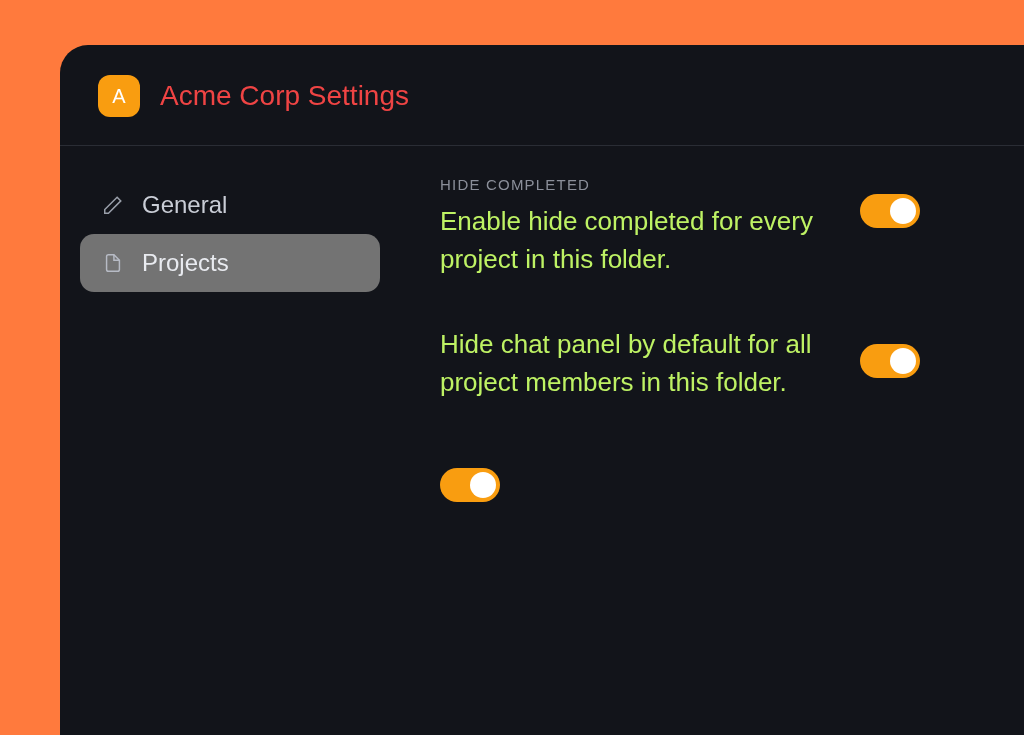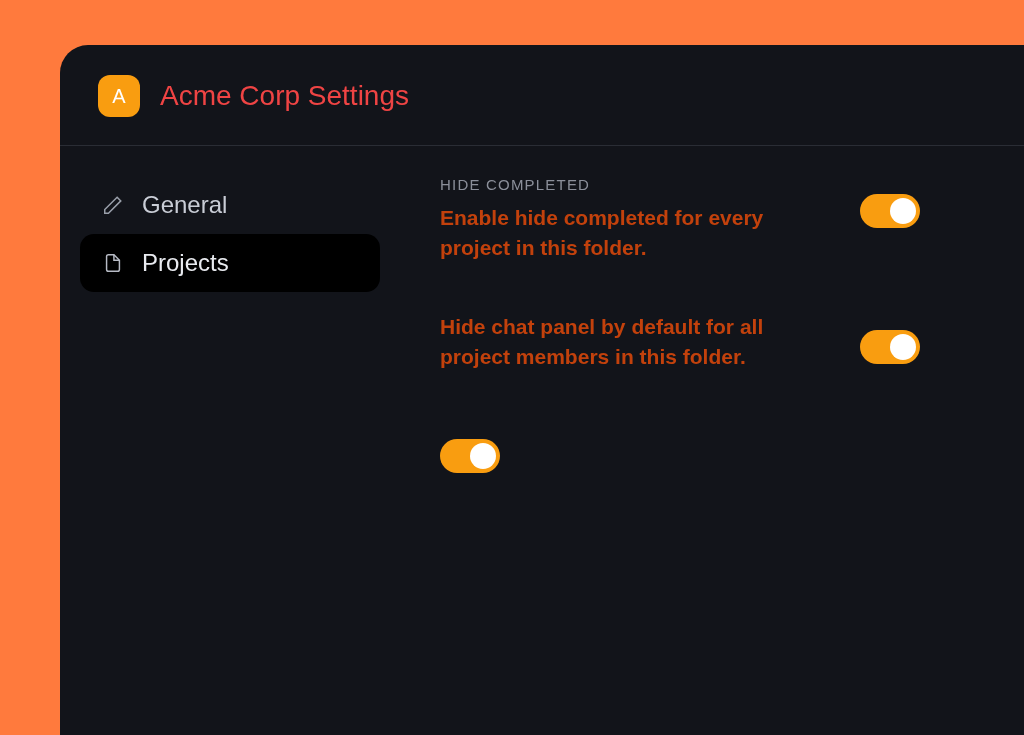--- a/index.html
+++ b/index.html
@@ -56,21 +56,21 @@
       display: flex;
       align-items: center;
       gap: 18px;
       padding: 15px 22px;
       border-radius: 14px;
       color: #C9CDD6;
       font-size: 24px;
       cursor: pointer;
     }
     .sidebar-item.active {
-      background: #000000;
+      background: #737373;
       color: #E9EBF0;
     }
     .sidebar-icon {
       width: 22px;
       height: 22px;
       flex-shrink: 0;
       stroke: #9AA0AB;
       stroke-width: 1.6;
       fill: none;
     }
@@ -92,24 +92,24 @@
     }
     .setting-title {
       color: #8B8F9A;
       font-size: 15px;
       letter-spacing: 1.2px;
       font-weight: 500;
       text-transform: uppercase;
       margin-bottom: 10px;
     }
     .setting-desc {
-      color: #c2410c;
-      font-size: 21px;
+      color: #bef264;
+      font-size: 26px;
       line-height: 1.45;
-      font-weight: 700;
+      font-weight: 400;
     }
     .toggle {
       width: 60px;
       height: 34px;
       border-radius: 20px;
       background: #F99D10;
       position: relative;
       cursor: pointer;
       flex-shrink: 0;
       margin-top: 18px;

